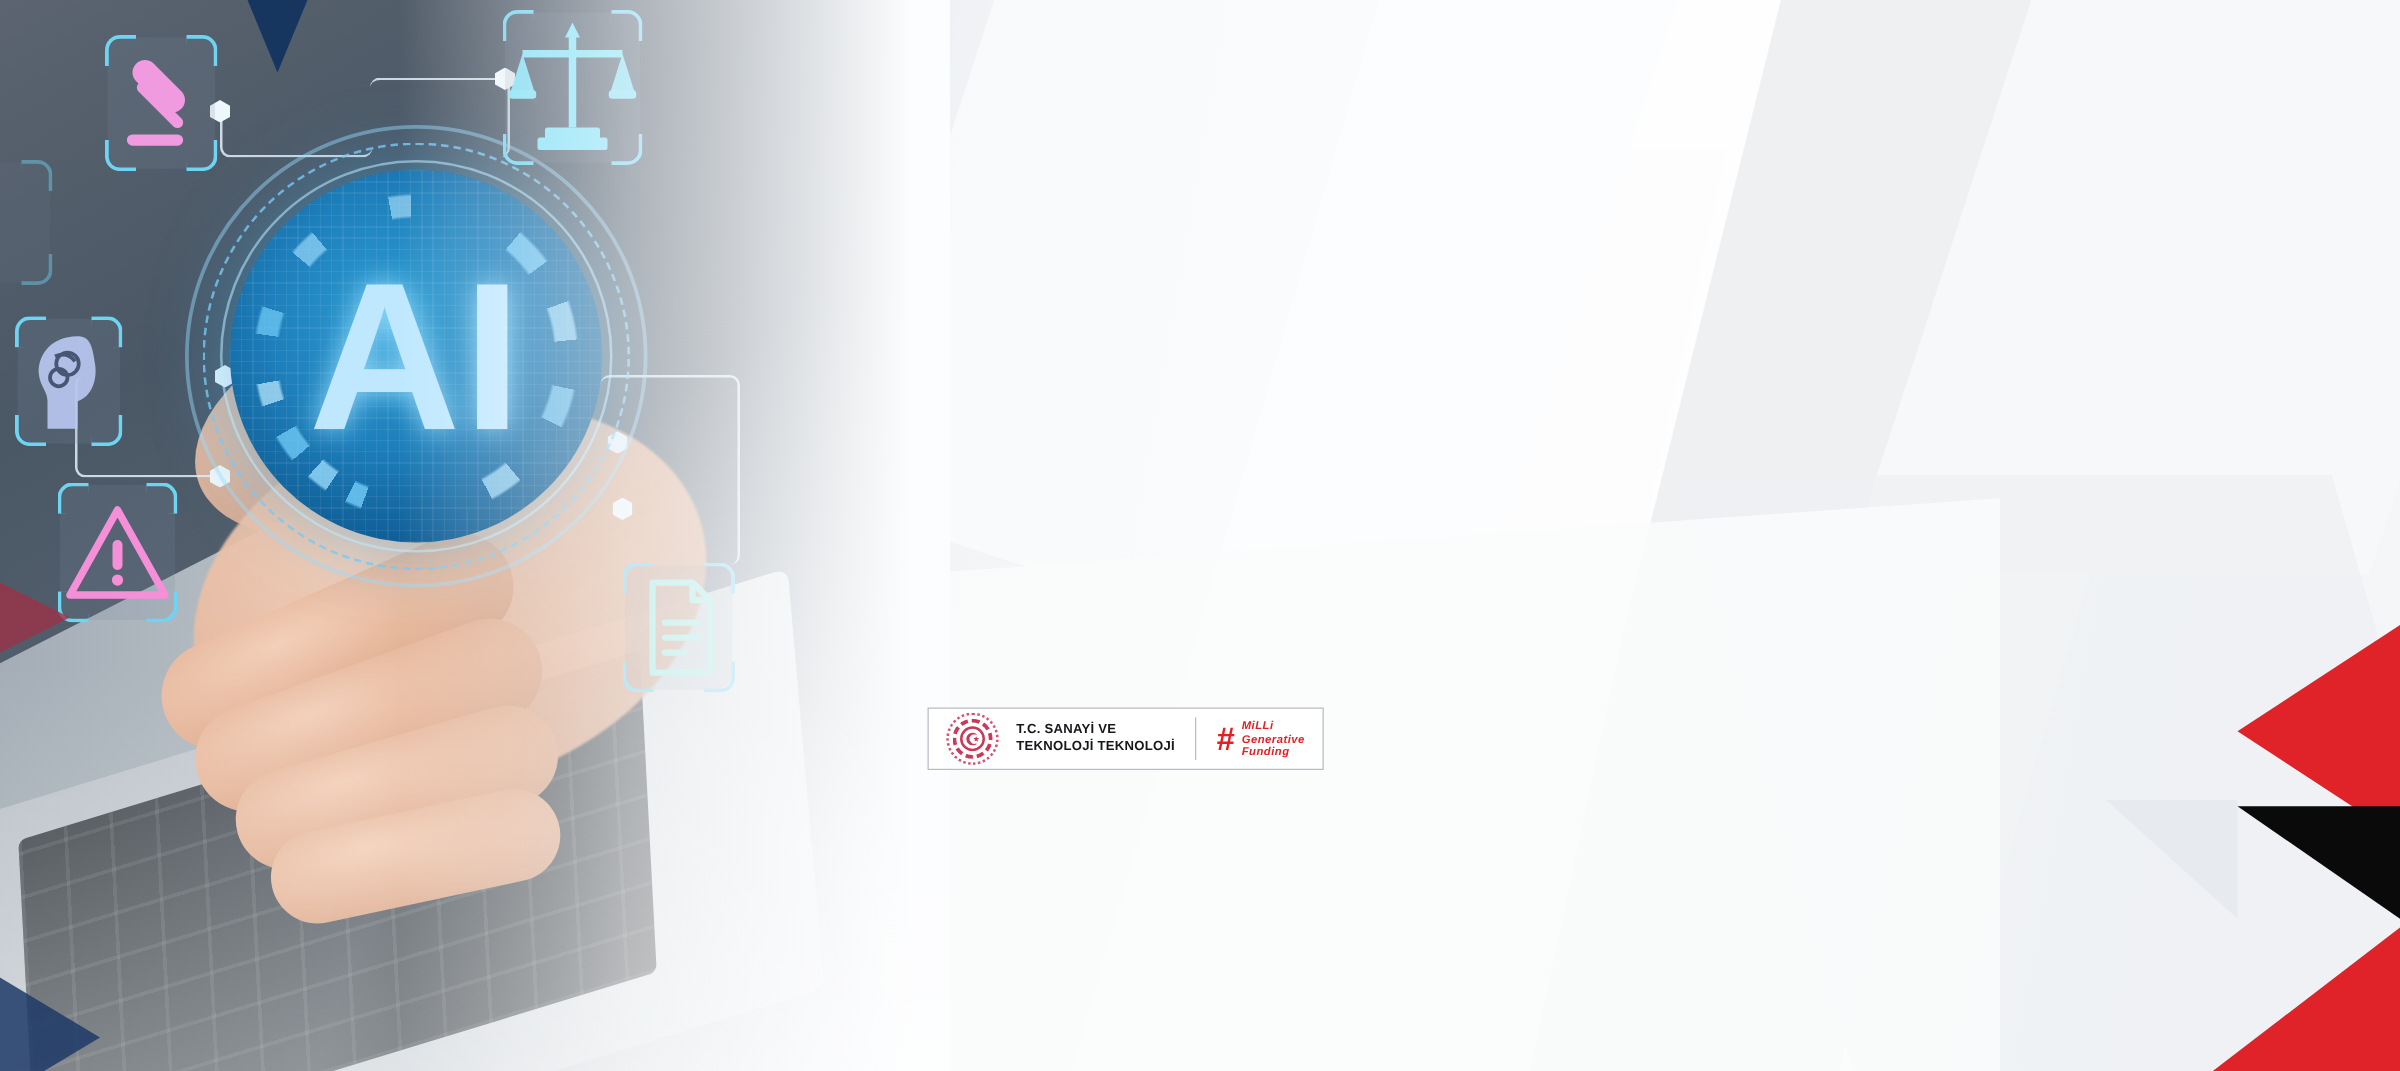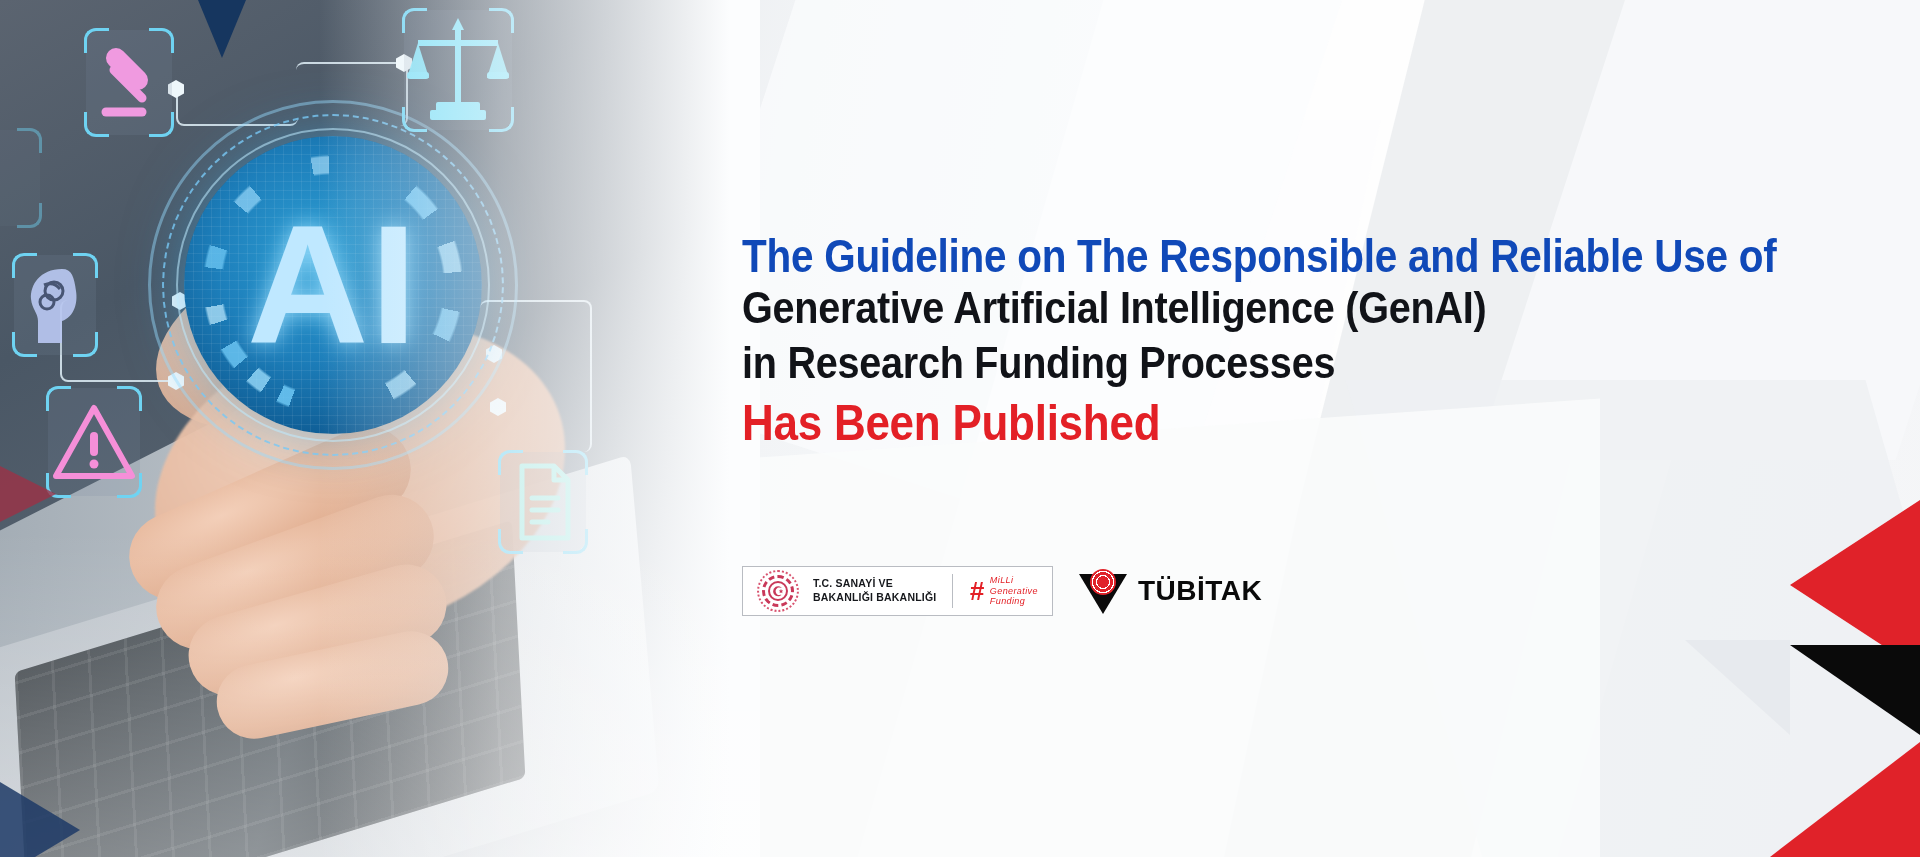--- a/index.html
+++ b/index.html
@@ -143,21 +143,21 @@
     padding:9px 14px;height:50px;box-sizing:border-box;}
   .emblem{width:42px;height:42px;border-radius:50%;position:relative;flex:0 0 auto;}
   .emblem .outer{position:absolute;inset:0;border-radius:50%;border:2px dotted #d8536f;}
   .emblem .mid{position:absolute;inset:5px;border-radius:50%;border:3px dashed #c9395a;}
   .emblem .inner{position:absolute;inset:11px;border-radius:50%;border:2px solid #c9395a;
     display:flex;align-items:center;justify-content:center;color:#c9395a;font-size:13px;font-weight:700;line-height:1;}
   .gov-txt{font-size:10.5px;font-weight:700;color:#16181c;line-height:1.32;letter-spacing:.2px;white-space:nowrap;}
   .gov-div{width:1px;height:34px;background:#b9bcc2;margin:0 2px;}
   .mth{display:flex;align-items:center;gap:6px;}
   .hash{color:#e32026;font-size:26px;font-weight:700;font-style:italic;line-height:1;}
-  .mth-txt{color:#e32026;font-size:9px;font-weight:400;font-style:italic;line-height:1.18;letter-spacing:.4px;}
+  .mth-txt{color:#e32026;font-size:9px;font-weight:700;font-style:italic;line-height:1.18;letter-spacing:.4px;}
   .tub{display:flex;align-items:center;gap:11px;}
   .tub-mark{position:relative;width:48px;height:46px;flex:0 0 auto;}
   .tub-tri{position:absolute;left:0;top:6px;width:0;height:0;
     border-left:24px solid transparent;border-right:24px solid transparent;border-top:40px solid #0a0a0a;}
   .tub-dot{position:absolute;left:11px;top:1px;width:26px;height:26px;border-radius:50%;
     background:radial-gradient(circle at 50% 50%,#e02229 0 32%,#fff 32% 38%,#e02229 38% 55%,#fff 55% 61%,#e02229 61% 100%);}
   .tub-txt{font-size:28px;font-weight:700;color:#0a0a0a;letter-spacing:.5px;line-height:1;}
 </style>
 </head>
 <body>
@@ -284,53 +284,40 @@
 
   <div class="tri tri-navy-top"></div>
   <div class="tri tri-maroon-left"></div>
   <div class="tri tri-navy-bl"></div>
 
   <div class="rt rt-gray"></div>
   <div class="rt rt-red-top"></div>
   <div class="rt rt-black"></div>
   <div class="rt rt-red-bot"></div>
 
-  <div class="copy">
-    <div class="line l1">The Guideline on The Responsible and Reliable Use of</div>
-    <div class="line l2">Generative Artificial Intelligence (GenAI)</div>
-    <div class="line l3">in Research Funding Processes</div>
-    <div class="line l4">Has Been Published</div>
-  </div>
 
   <div class="logos">
 
     <div class="gov-box">
       <div class="emblem">
         <div class="outer"></div>
           <div class="mid"></div>
         <div class="inner">☪</div>
       </div>
       <div class="gov-txt">
         <div>T.C. SANAYİ VE</div>
-        <div>BAKANLIĞI BAKANLIĞI</div>
+        <div>TEKNOLOJİ TEKNOLOJİ</div>
       </div>
       <div class="gov-div"></div>
       <div class="mth">
         <span class="hash">#</span>
         <span class="mth-txt">
           <div>MiLLi</div>
           <div>Generative</div>
           <div>Funding</div>
         </span>
       </div>
     </div>
 
-    <div class="tub">
-      <div class="tub-mark">
-        <div class="tub-tri"></div>
-        <div class="tub-dot"></div>
-      </div>
-      <div class="tub-txt">TÜBİTAK</div>
-    </div>
 
   </div>
 
 </div>
 
 </body></html>

